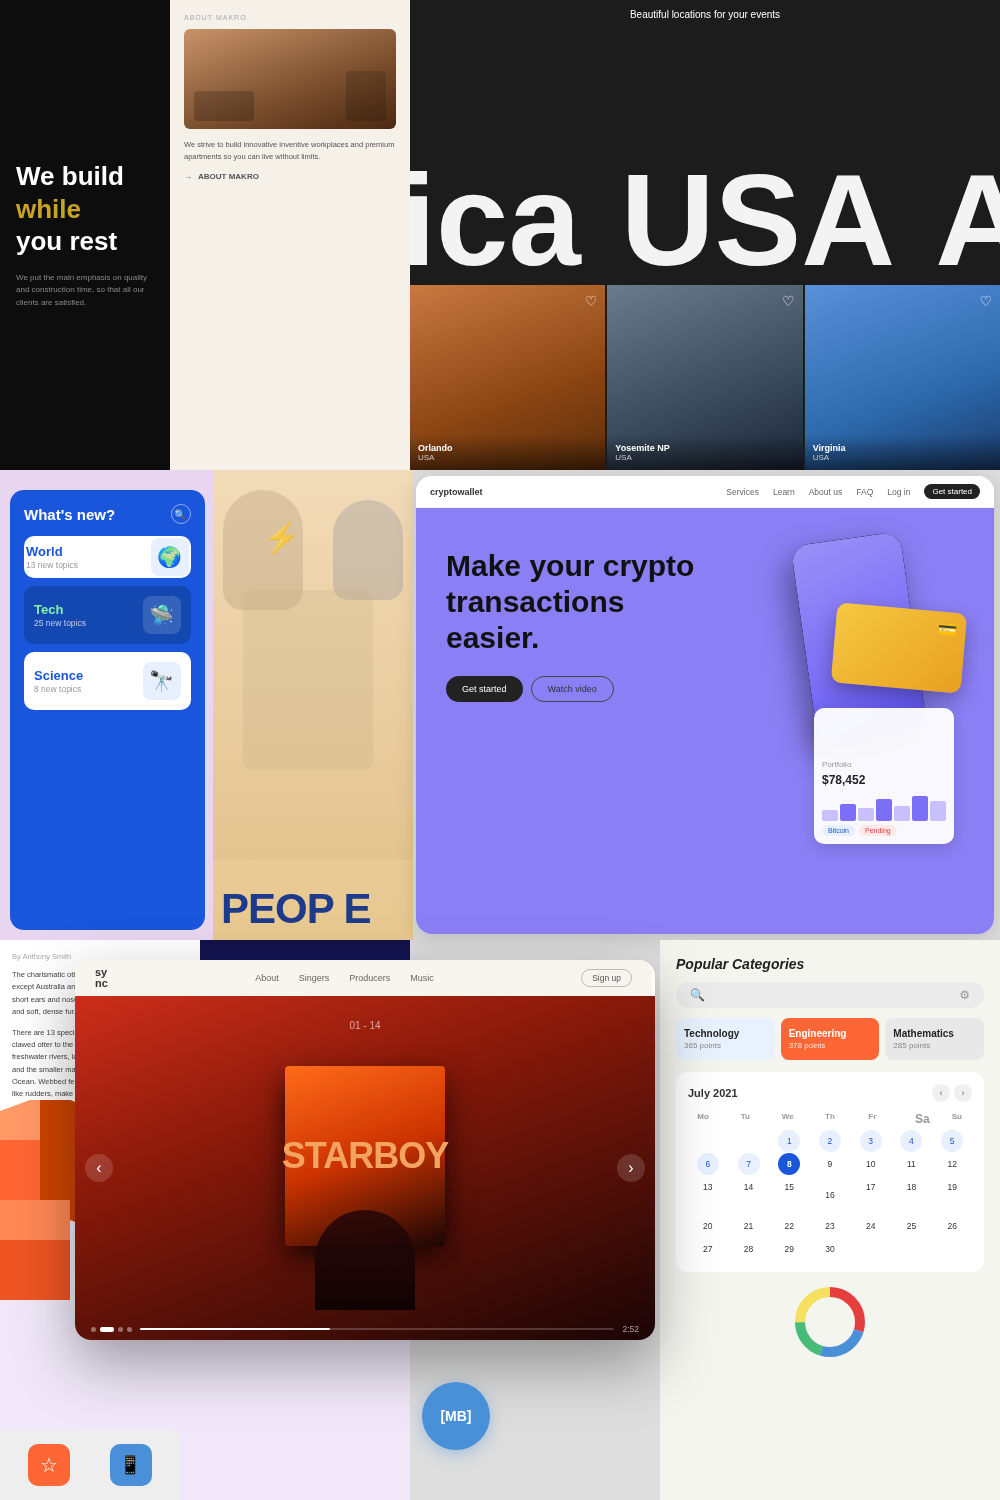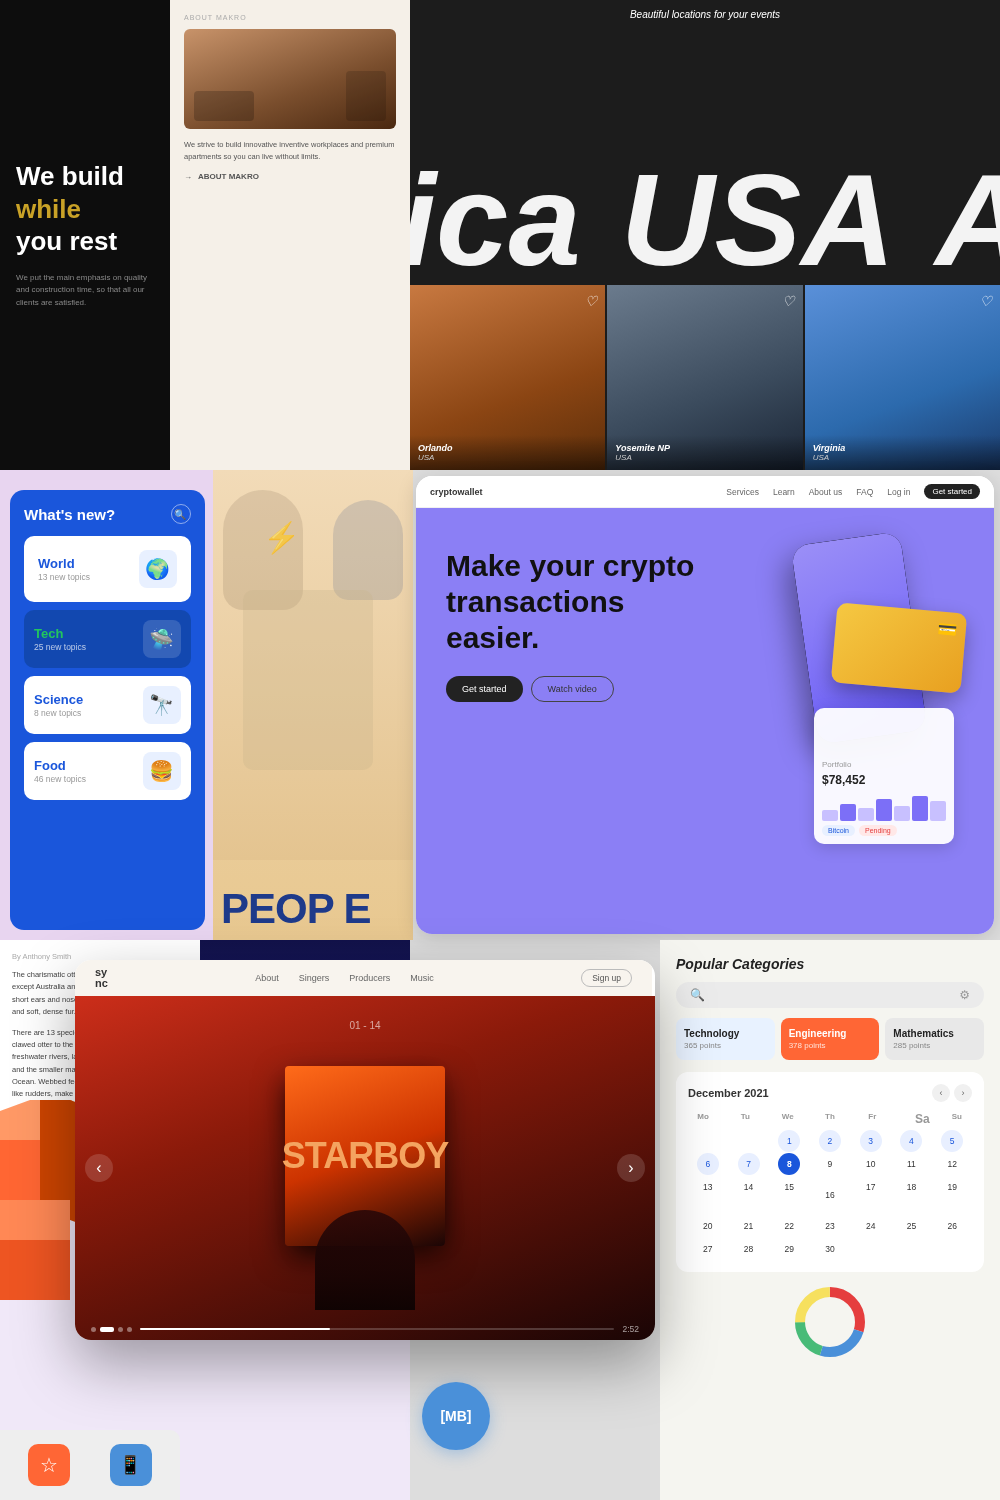--- a/index.html
+++ b/index.html
@@ -37,21 +37,21 @@
         <div style="position:absolute; bottom:8px; right:10px; width:40px; height:50px; background:rgba(0,0,0,0.15); border-radius:4px;"></div>
       </div>
       <p style="font-size:7.5px; color:#555; line-height:1.55;">We strive to build innovative inventive workplaces and premium apartments so you can live without limits.</p>
       <div style="margin-top:10px; display:flex; align-items:center; gap:6px;">
         <span style="color:#555; font-size:8px;">→</span>
         <span style="font-size:8px; color:#555; font-weight:600;">ABOUT MAKRO</span>
       </div>
     </div>
   </div>
 
-  <div style="position:absolute; left:410px; top:0; width:590px; height:470px; background:#1c1c1c; overflow:hidden;font-style:italic;">
+  <div style="position:absolute; left:410px; top:0; width:590px; height:470px; background:#1c1c1c; overflow:hidden;">
 
     <div style="position:absolute; top:8px; left:0; right:0; text-align:center; color:white; font-size:10px; line-height:1.4;">
       <span>Beautiful locations
 for your events</span>
     </div>
 
     <div style="position:absolute; bottom:185px; left:0; right:0; display:flex; align-items:baseline; gap:0; overflow:hidden;">
       <span style="color:white; font-size:130px; font-weight:900; line-height:1; opacity:0.95; margin-left:-10px;">ica</span>
       <span style="color:white; font-size:130px; font-weight:900; line-height:1; opacity:0.95; margin-left:40px;">USA</span>
       <span style="color:white; font-size:130px; font-weight:900; line-height:1; opacity:0.95; margin-left:40px;">A</span>
@@ -107,51 +107,44 @@
 
   <div style="position:absolute; left:0; top:470px; width:410px; height:470px; background:#e8d5f0;">
   </div>
 
   <div style="position:absolute; left:10px; top:490px; width:195px; background:#1a56db; border-radius:14px; padding:14px; z-index:5; bottom:10px; max-height:440px; overflow:hidden;">
     <div style="display:flex; justify-content:space-between; align-items:center; margin-bottom:12px;">
       <span style="color:white; font-size:15px; font-weight:800;">What's new?</span>
       <span style="width:20px; height:20px; border:1.5px solid rgba(255,255,255,0.5); border-radius:50%; display:flex; align-items:center; justify-content:center; font-size:10px; color:white;">🔍</span>
     </div>
 
-    <div style="background:white; border-radius:10px; padding:14px; margin-bottom:8px; display:flex; justify-content:space-between; align-items:center;">
+    <div style="background:white; border-radius:10px; padding:2px; margin-bottom:8px; display:flex; justify-content:space-between; align-items:center;">
       <div>
         <div style="font-size:13px; font-weight:800; color:#1a56db;">World</div>
         <div style="font-size:8.5px; color:#999; margin-top:1px;">13 new topics</div>
       </div>
       <div style="width:38px; height:38px; background:#e8f0ff; border-radius:8px; display:flex; align-items:center; justify-content:center; font-size:20px;">🌍</div>
     </div>
 
     <div style="background:#1248b0; border-radius:10px; padding:10px; margin-bottom:8px; display:flex; justify-content:space-between; align-items:center;">
       <div>
-        <div style="font-size:13px; font-weight:800; color:#22c55e;">Tech</div>
+        <div style="font-size:13px; font-weight:800; color:#86efac;">Tech</div>
         <div style="font-size:8.5px; color:rgba(255,255,255,0.7); margin-top:1px;">25 new topics</div>
       </div>
       <div style="width:38px; height:38px; background:rgba(255,255,255,0.15); border-radius:8px; display:flex; align-items:center; justify-content:center; font-size:20px;">🛸</div>
     </div>
 
     <div style="background:white; border-radius:10px; padding:10px; margin-bottom:8px; display:flex; justify-content:space-between; align-items:center;">
       <div>
         <div style="font-size:13px; font-weight:800; color:#1a56db;">Science</div>
         <div style="font-size:8.5px; color:#999; margin-top:1px;">8 new topics</div>
       </div>
       <div style="width:38px; height:38px; background:#e8f0ff; border-radius:8px; display:flex; align-items:center; justify-content:center; font-size:20px;">🔭</div>
     </div>
 
-    <div style="background:white; border-radius:10px; padding:10px; display:flex; justify-content:space-between; align-items:center;">
-      <div>
-        <div style="font-size:13px; font-weight:800; color:#1a56db;">Food</div>
-        <div style="font-size:8.5px; color:#999; margin-top:1px;">46 new topics</div>
-      </div>
-      <div style="width:38px; height:38px; background:#e8f0ff; border-radius:8px; display:flex; align-items:center; justify-content:center; font-size:20px;">🍔</div>
-    </div>
   </div>
 
   <div style="position:absolute; left:213px; top:470px; width:200px; height:470px; background:linear-gradient(180deg,#f0d8b4 0%,#e8c890 100%); overflow:hidden;">
 
     <div style="position:absolute; top:0; left:0; right:0; bottom:80px; background:linear-gradient(180deg,#f2dbb8 0%,#e4c490 100%); overflow:hidden;">
 
       <div style="position:absolute; top:20px; left:10px; width:80px; height:120px; background:rgba(100,80,60,0.15); border-radius:40px 40px 20px 20px;"></div>
       <div style="position:absolute; top:30px; right:10px; width:70px; height:100px; background:rgba(80,100,140,0.2); border-radius:35px 35px 15px 15px;"></div>
       <div style="position:absolute; top:120px; left:30px; width:130px; height:180px; background:rgba(200,180,140,0.3); border-radius:10px;"></div>
 
@@ -337,21 +330,21 @@
         </div>
         <div style="flex:1; background:#e8e8e8; border-radius:8px; padding:10px 8px;">
           <div style="font-size:10px; font-weight:700; color:#222;">Mathematics</div>
           <div style="font-size:8px; color:#888; margin-top:2px;">285 points</div>
         </div>
       </div>
     </div>
 
     <div style="background:white; border-radius:12px; padding:12px; margin-top:4px;">
       <div style="display:flex; justify-content:space-between; align-items:center; margin-bottom:10px;">
-        <span style="font-size:11px; font-weight:700; color:#333;">December 2021</span>
+        <span style="font-size:11px; font-weight:700; color:#333;">July 2021</span>
         <div style="display:flex; gap:4px;">
           <span style="width:18px; height:18px; border-radius:50%; background:#f0f0f0; display:flex; align-items:center; justify-content:center; font-size:9px; color:#666; cursor:pointer;">‹</span>
           <span style="width:18px; height:18px; border-radius:50%; background:#f0f0f0; display:flex; align-items:center; justify-content:center; font-size:9px; color:#666; cursor:pointer;">›</span>
         </div>
       </div>
 
       <div style="display:grid; grid-template-columns:repeat(7,1fr); text-align:center; margin-bottom:4px;gap:12px;">
         <span style="font-size:8px; color:#999; font-weight:600;">Mo</span>
         <span style="font-size:8px; color:#999; font-weight:600;">Tu</span>
         <span style="font-size:8px; color:#999; font-weight:600;">We</span>

